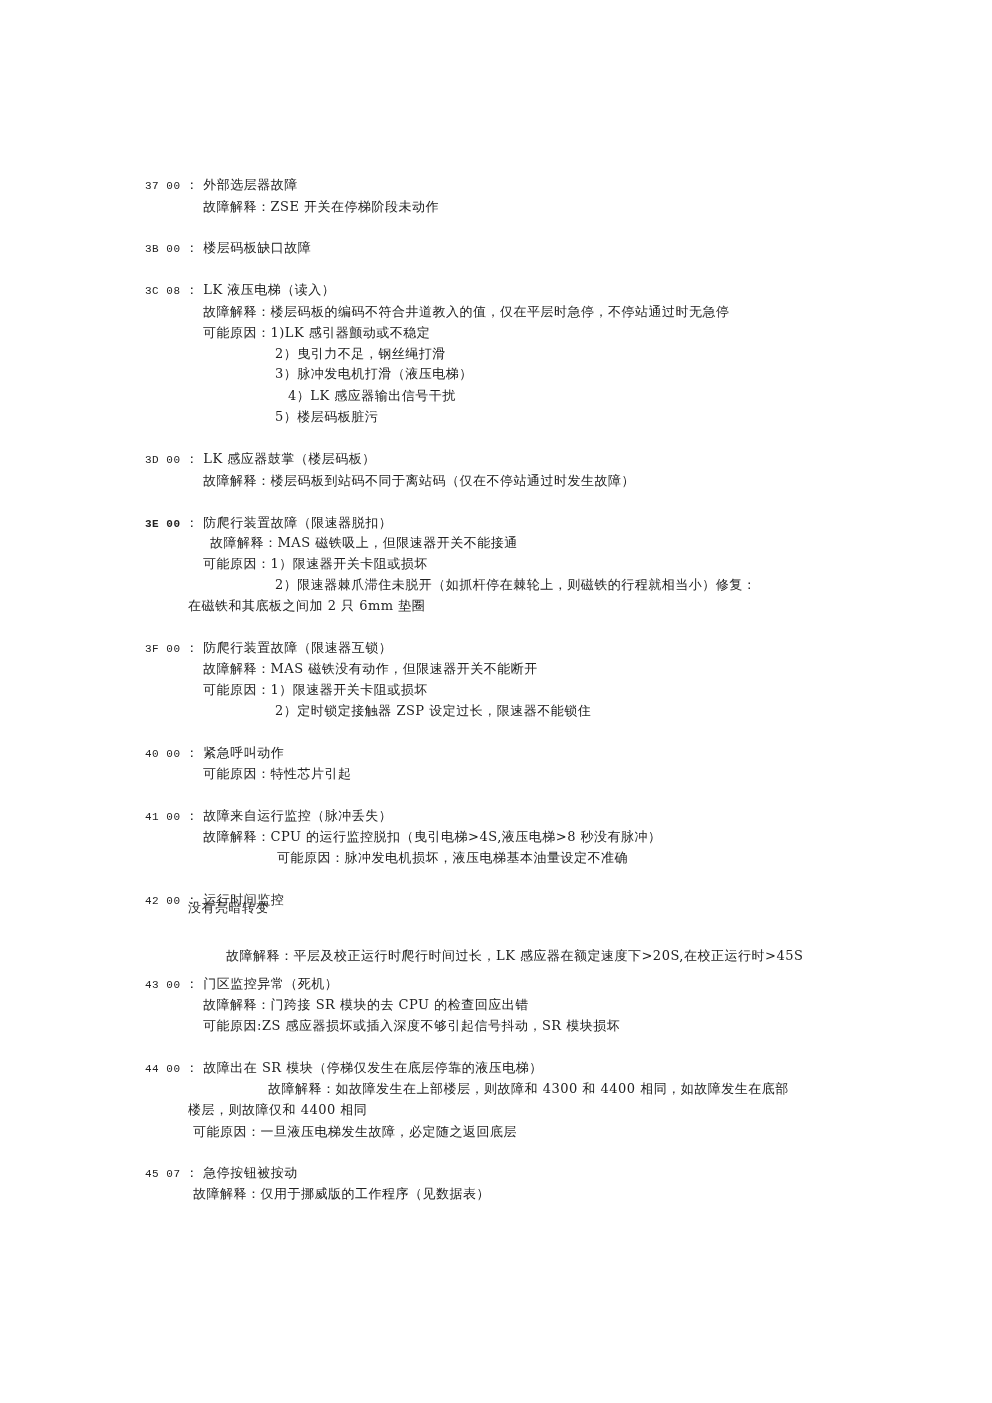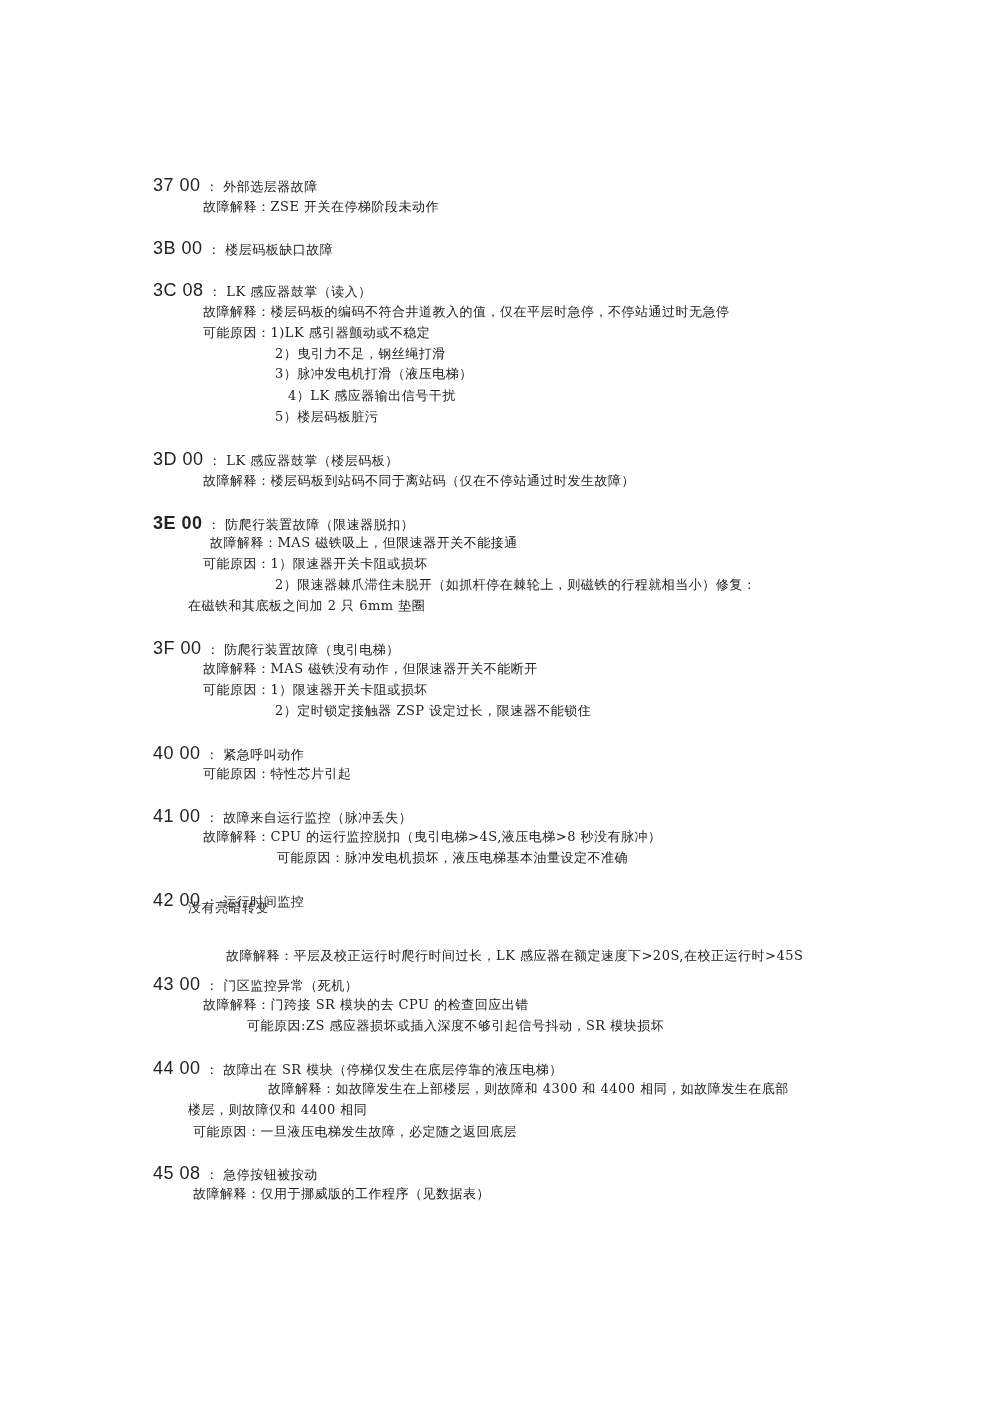--- a/index.html
+++ b/index.html
@@ -1,19 +1,19 @@
 <!DOCTYPE html>
 <html><head>
 <meta charset="utf-8">
 <style>
   html, body { margin:0; padding:0; background:#ffffff; }
   body { width:992px; height:1403px; position:relative; overflow:hidden;
          font-family:"DejaVu Serif","Liberation Serif",serif; color:#222; }
   .line { position:absolute; font-size:13px; line-height:16px; white-space:nowrap; letter-spacing:0.5px; }
-  .code { font-family:Liberation Sans, sans-serif; font-size:18px;margin-left:8px; }
+  .code { font-family:Liberation Mono, monospace; font-size:11px; }
   .bold { font-weight:bold; }
 </style>
 </head>
 <body>
 
 <div class="line" style="left:145px;top:177px;">
   <span class="code">37 00</span>
   <span>：</span>
   <span>外部选层器故障</span>
 </div>
@@ -21,21 +21,21 @@
 
 <div class="line" style="left:145px;top:240px;">
   <span class="code">3B 00</span>
   <span>：</span>
   <span>楼层码板缺口故障</span>
 </div>
 
 <div class="line" style="left:145px;top:282px;">
   <span class="code">3C 08</span>
   <span>：</span>
-  <span>LK 感应器鼓掌（读入）</span>
+  <span>LK 液压电梯（读入）</span>
 </div>
 <div class="line" style="left:203px;top:304px;">故障解释：楼层码板的编码不符合井道教入的值，仅在平层时急停，不停站通过时无急停</div>
 <div class="line" style="left:203px;top:325px;">可能原因：1)LK 感引器颤动或不稳定</div>
 <div class="line" style="left:275px;top:346px;">2）曳引力不足，钢丝绳打滑</div>
 <div class="line" style="left:275px;top:366px;">3）脉冲发电机打滑（液压电梯）</div>
 <div class="line" style="left:288px;top:388px;">4）LK 感应器输出信号干扰</div>
 <div class="line" style="left:275px;top:409px;">5）楼层码板脏污</div>
 
 <div class="line" style="left:145px;top:451px;">
   <span class="code">3D 00</span>
@@ -50,21 +50,21 @@
   <span>防爬行装置故障（限速器脱扣）</span>
 </div>
 <div class="line" style="left:210px;top:535px;">故障解释：MAS 磁铁吸上，但限速器开关不能接通</div>
 <div class="line" style="left:203px;top:556px;">可能原因：1）限速器开关卡阻或损坏</div>
 <div class="line" style="left:275px;top:577px;">2）限速器棘爪滞住未脱开（如抓杆停在棘轮上，则磁铁的行程就相当小）修复：</div>
 <div class="line" style="left:188px;top:598px;">在磁铁和其底板之间加 2 只 6mm 垫圈</div>
 
 <div class="line" style="left:145px;top:640px;">
   <span class="code">3F 00</span>
   <span>：</span>
-  <span>防爬行装置故障（曳引电梯）</span>
+  <span>防爬行装置故障（限速器互锁）</span>
 </div>
 <div class="line" style="left:203px;top:661px;">故障解释：MAS 磁铁没有动作，但限速器开关不能断开</div>
 <div class="line" style="left:203px;top:682px;">可能原因：1）限速器开关卡阻或损坏</div>
 <div class="line" style="left:275px;top:703px;">2）定时锁定接触器 ZSP 设定过长，限速器不能锁住</div>
 
 <div class="line" style="left:145px;top:745px;">
   <span class="code">40 00</span>
   <span>：</span>
   <span>紧急呼叫动作</span>
 </div>
@@ -85,29 +85,29 @@
 </div>
 <div class="line" style="left:203px;top:948px;margin-left:23px;">故障解释：平层及校正运行时爬行时间过长，LK 感应器在额定速度下&gt;20S,在校正运行时&gt;45S</div>
 <div class="line" style="left:188px;top:900px;">没有亮暗转变</div>
 
 <div class="line" style="left:145px;top:976px;">
   <span class="code">43 00</span>
   <span>：</span>
   <span>门区监控异常（死机）</span>
 </div>
 <div class="line" style="left:203px;top:997px;">故障解释：门跨接 SR 模块的去 CPU 的检查回应出错</div>
-<div class="line" style="left:203px;top:1018px;margin-left:44px;">可能原因:ZS 感应器损坏或插入深度不够引起信号抖动，SR 模块损坏</div>
+<div class="line" style="left:203px;top:1018px;">可能原因:ZS 感应器损坏或插入深度不够引起信号抖动，SR 模块损坏</div>
 
 <div class="line" style="left:145px;top:1060px;">
   <span class="code">44 00</span>
   <span>：</span>
   <span>故障出在 SR 模块（停梯仅发生在底层停靠的液压电梯）</span>
 </div>
 <div class="line" style="left:268px;top:1081px;">故障解释：如故障发生在上部楼层，则故障和 4300 和 4400 相同，如故障发生在底部</div>
 <div class="line" style="left:188px;top:1102px;text-align:right;">楼层，则故障仅和 4400 相同</div>
 <div class="line" style="left:193px;top:1124px;">可能原因：一旦液压电梯发生故障，必定随之返回底层</div>
 
 <div class="line" style="left:145px;top:1165px;">
-  <span class="code">45 08</span>
+  <span class="code">45 07</span>
   <span>：</span>
   <span>急停按钮被按动</span>
 </div>
 <div class="line" style="left:193px;top:1186px;">故障解释：仅用于挪威版的工作程序（见数据表）</div>
 
 </body></html>

